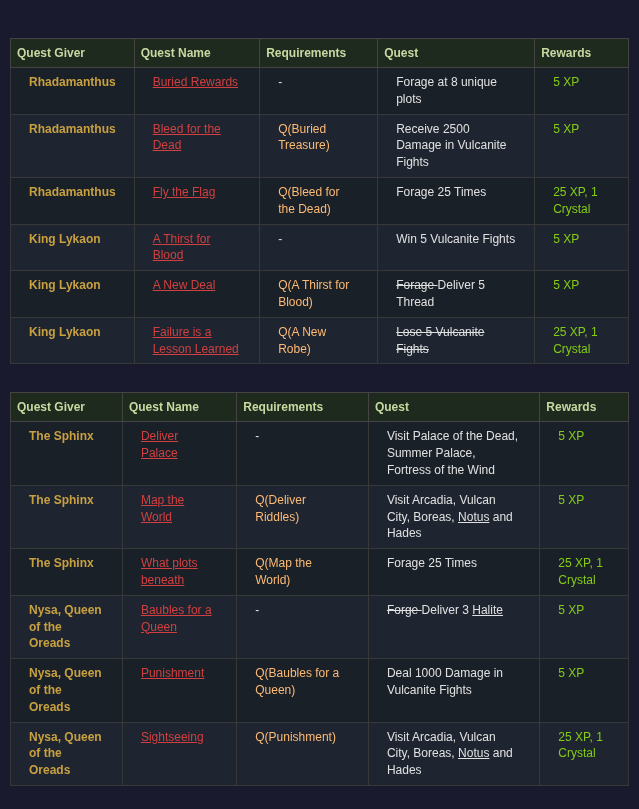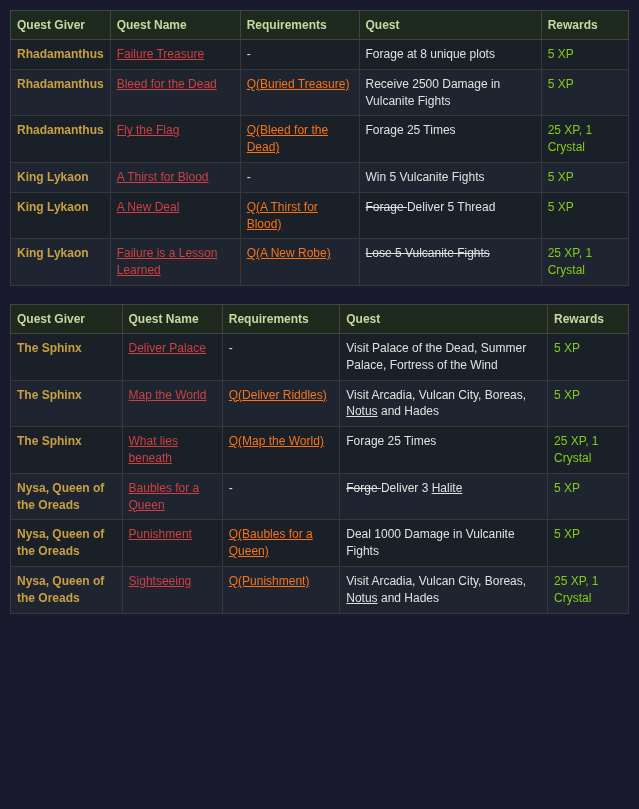--- a/index.html
+++ b/index.html
@@ -7,20 +7,21 @@
       background: #1a1a2e;
       font-family: Arial, sans-serif;
       font-size: 12px;
       color: #e0e0e0;
       width: 639px;
       min-height: 809px;
       padding: 10px;
     }
     .table-container {
       margin-bottom: 18px;
+      margin-top: 28px;
     }
     table {
       width: 100%;
       border-collapse: collapse;
       border: 1px solid #444;
     }
     thead tr {
       background: #1a1a2e;
     }
     thead th {
@@ -32,37 +33,36 @@
       text-align: left;
       font-size: 12px;
     }
     tbody tr:nth-child(even) {
       background: #1e2530;
     }
     tbody tr:nth-child(odd) {
       background: #1a2028;
     }
     tbody td {
-      padding: 6px 6px;
+      padding: 6px 18px;
       border: 1px solid #383838;
       vertical-align: top;
       line-height: 1.4;
     }
     .quest-giver {
       color: #c8a040;
       font-weight: bold;
     }
     .quest-name {
       color: #d04040;
       text-decoration: underline;
       cursor: pointer;
     }
     .requirements {
-      color: #f97316;
-      text-decoration: underline;
+      color: #fdba74;
     }
     .rewards {
       color: #84cc16;
     }
     .quest-text {
       color: #e0e0e0;
     }
   </style>
 </head>
 <body>
@@ -76,21 +76,21 @@
           <th>Quest Giver</th>
           <th>Quest Name</th>
           <th>Requirements</th>
           <th>Quest</th>
           <th>Rewards</th>
         </tr>
       </thead>
       <tbody id="table1-body">
       <tr>
             <td class="quest-giver">Rhadamanthus</td>
-            <td><span class="quest-name">Failure Treasure</span></td>
+            <td><span class="quest-name">Buried Rewards</span></td>
             <td>-</td>
             <td class="quest-text">Forage at 8 unique plots</td>
             <td class="rewards">5 XP</td>
           </tr>
           <tr>
             <td class="quest-giver">Rhadamanthus</td>
             <td><span class="quest-name">Bleed for the Dead</span></td>
             <td><span class="requirements">Q(Buried Treasure)</span></td>
             <td class="quest-text">Receive 2500 Damage in Vulcanite Fights</td>
             <td class="rewards">5 XP</td>
@@ -148,21 +148,21 @@
           </tr>
           <tr>
             <td class="quest-giver">The Sphinx</td>
             <td><span class="quest-name">Map the World</span></td>
             <td><span class="requirements">Q(Deliver Riddles)</span></td>
             <td class="quest-text">Visit Arcadia, Vulcan City, Boreas, <span style="text-decoration: underline;">Notus</span> and Hades</td>
             <td class="rewards">5 XP</td>
           </tr>
           <tr>
             <td class="quest-giver">The Sphinx</td>
-            <td><span class="quest-name">What lies beneath</span></td>
+            <td><span class="quest-name">What plots beneath</span></td>
             <td><span class="requirements">Q(Map the World)</span></td>
             <td class="quest-text">Forage 25 Times</td>
             <td class="rewards">25 XP, 1 Crystal</td>
           </tr>
           <tr>
             <td class="quest-giver">Nysa, Queen of the Oreads</td>
             <td><span class="quest-name">Baubles for a Queen</span></td>
             <td>-</td>
             <td class="quest-text"><span style="text-decoration: line-through;">Forge </span><span>Deliver 3 </span><span style="text-decoration: underline;">Halite</span></td>
             <td class="rewards">5 XP</td>

